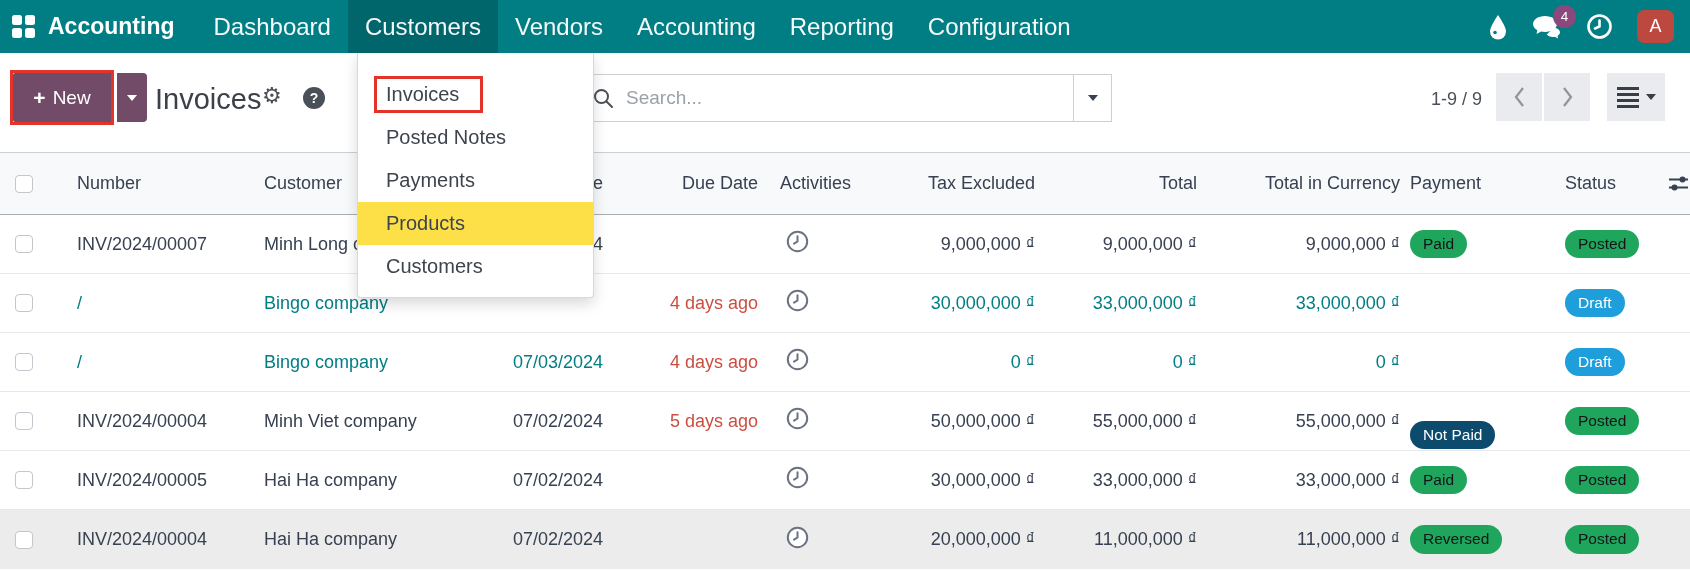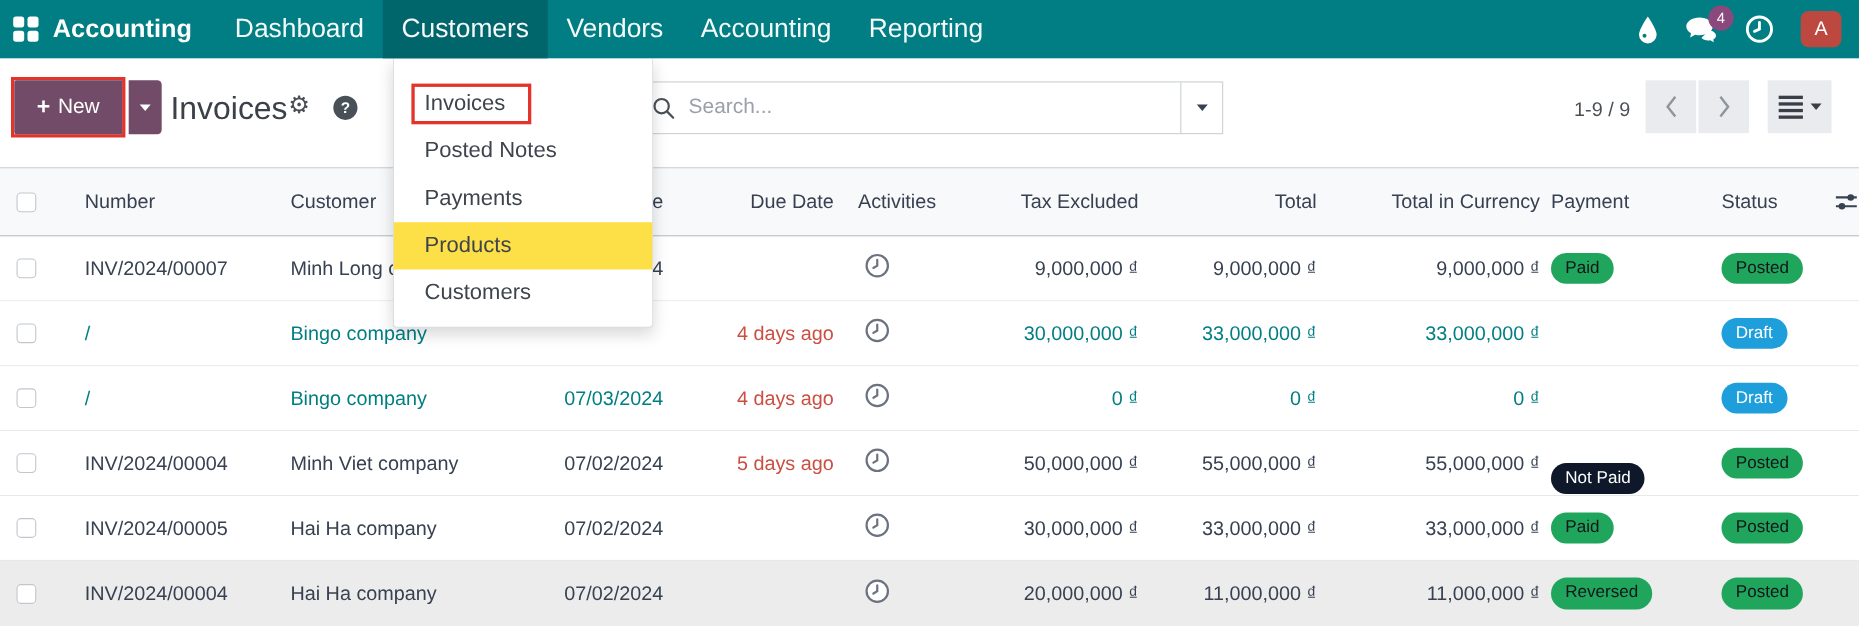--- a/index.html
+++ b/index.html
@@ -83,21 +83,21 @@
   .c-act { padding-left:24px; }
   .head .c-act { padding-left:18px; }
   .c-pay { padding-left:6px; }
   .c-status { padding-left:5px; }
   .c-cfg { padding-left:12px; display:flex; align-items:center; }
   .tr.draft .c-number, .tr.draft .c-cust, .tr.draft .c-invdate,
   .tr.draft .c-tax, .tr.draft .c-total, .tr.draft .c-cur { color:#017E84; }
 
   .badge { display:inline-block; border-radius:17px; padding:5px 13px; font-size:15.5px; line-height:1.2; }
   .badge.green { background:#1FA65C; color:#14141a; }
-  .badge.red { background:#0f172a; color:#fff;margin-top:28px; }
+  .badge.red { background:#0c4a6e; color:#fff;margin-top:28px; }
   .badge.blue { background:#1E9FDC; color:#fff; }
 
   .clock-act { display:inline-flex; }
 </style>
 </head>
 <body>
 
 <div id="app">
 
   <div class="navbar">
@@ -110,20 +110,21 @@
           <rect x="14" y="14" width="10" height="10" rx="2.5" fill="#fff"></rect>
         </svg>
       </div>
       <div class="app-name">Accounting</div>
       <div class="nav-menu">
         <div class="nav-item">Dashboard</div>
         <div class="nav-item active">Customers</div>
         <div class="nav-item">Vendors</div>
         <div class="nav-item">Accounting</div>
         <div class="nav-item">Reporting</div>
+        <div class="nav-item">Configuration</div>
       </div>
     </div>
     <div class="nav-right">
       <div class="nav-ico">
         <svg width="20" height="26" viewBox="0 0 20 26">
           <path d="M10 1 C10 1 2 12.5 2 17.5 a8 8 0 0 0 16 0 C18 12.5 10 1 10 1 Z" fill="#fff"></path>
           <circle cx="7" cy="18.5" r="1.8" fill="#017E84"></circle>
         </svg>
       </div>
       <div class="nav-ico">

